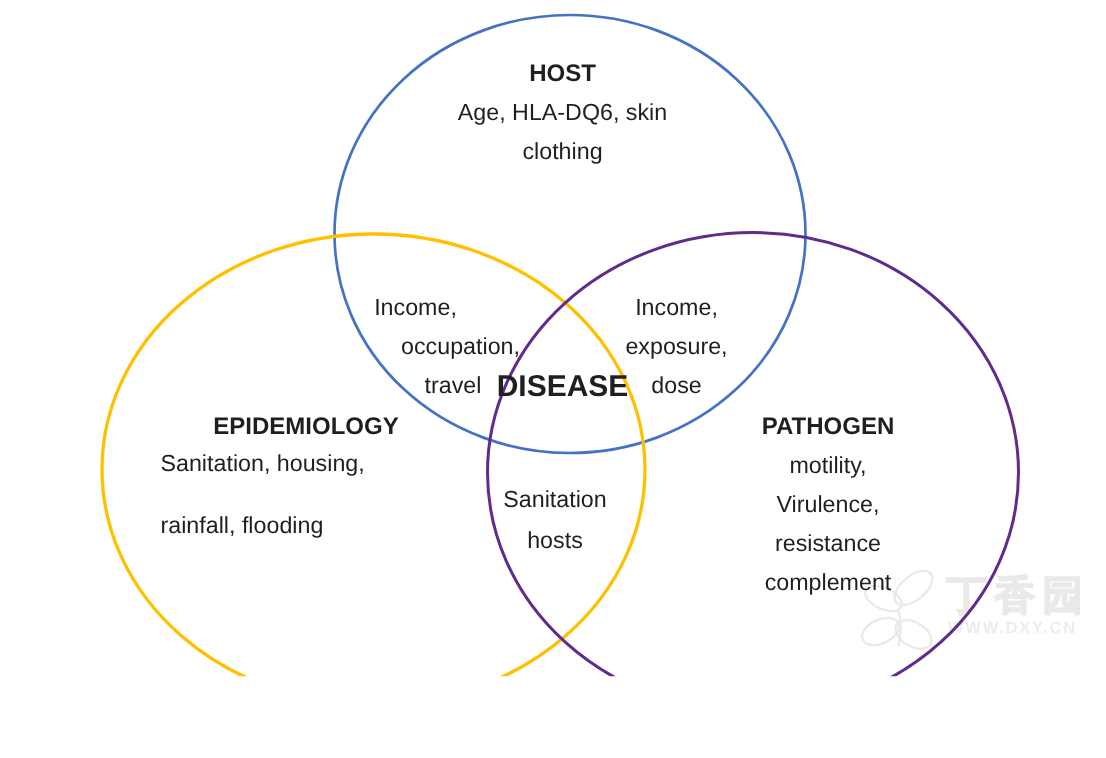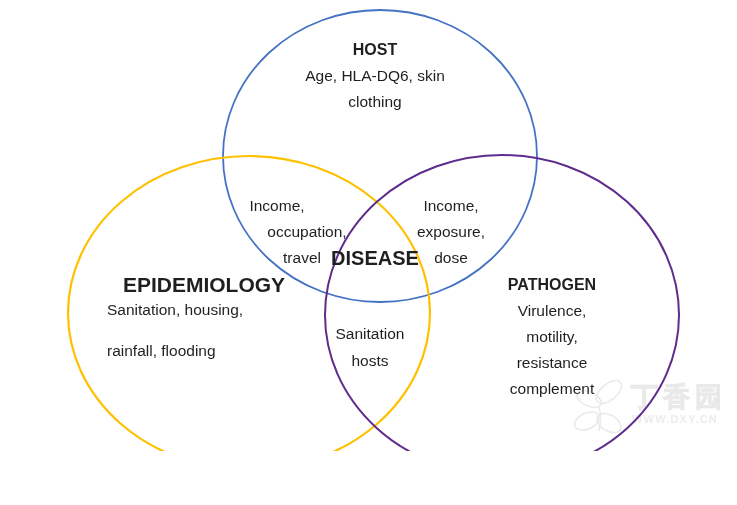--- a/index.html
+++ b/index.html
@@ -7,21 +7,21 @@
     position:relative;width:737px;height:451px;background:#ffffff;overflow:hidden;
     font-family:Liberation Sans, sans-serif;color:#1f1f1f;
   }
   .venn-svg{position:absolute;left:0;top:0;z-index:1;}
   .tb{position:absolute;z-index:2;font-size:15.5px;line-height:26px;white-space:nowrap;}
   .tb .title{font-weight:700;font-size:16px;}
   .center-x{transform:translateX(-50%);text-align:center;}
   
   .host-block{left:375px;top:37px;}
   
-  .epi-title{left:204px;top:272px;font-weight:700;font-size:21px;}
+  .epi-title{left:204px;top:272px;font-weight:700;font-size:16px;}
   .epi-l1{left:107px;top:297px;}
   .epi-l2{left:107px;top:338px;}
   
   .pathogen-block{left:552px;top:272px;}
   
   .he-l1{left:277px;top:193px;}
   .he-l2{left:307px;top:219px;}
   .he-l3{left:302px;top:245px;}
   
   .disease{left:375px;top:245px;font-weight:700;font-size:20px;}
@@ -71,22 +71,22 @@
     <div>Age, HLA-DQ6, skin</div>
     <div>clothing</div>
   </div>
 
   <div class="tb epi-title center-x">EPIDEMIOLOGY</div>
   <div class="tb epi-l1">Sanitation, housing,</div>
   <div class="tb epi-l2">rainfall, flooding</div>
 
   <div class="tb pathogen-block center-x">
     <div class="title">PATHOGEN</div>
+    <div>motility,</div>
     <div>Virulence,</div>
-    <div>motility,</div>
     <div>resistance</div>
     <div>complement</div>
   </div>
 
   <div class="tb he-l1 center-x">Income,</div>
   <div class="tb he-l2 center-x">occupation,</div>
   <div class="tb he-l3 center-x">travel</div>
 
   <div class="tb disease center-x">DISEASE</div>
 

